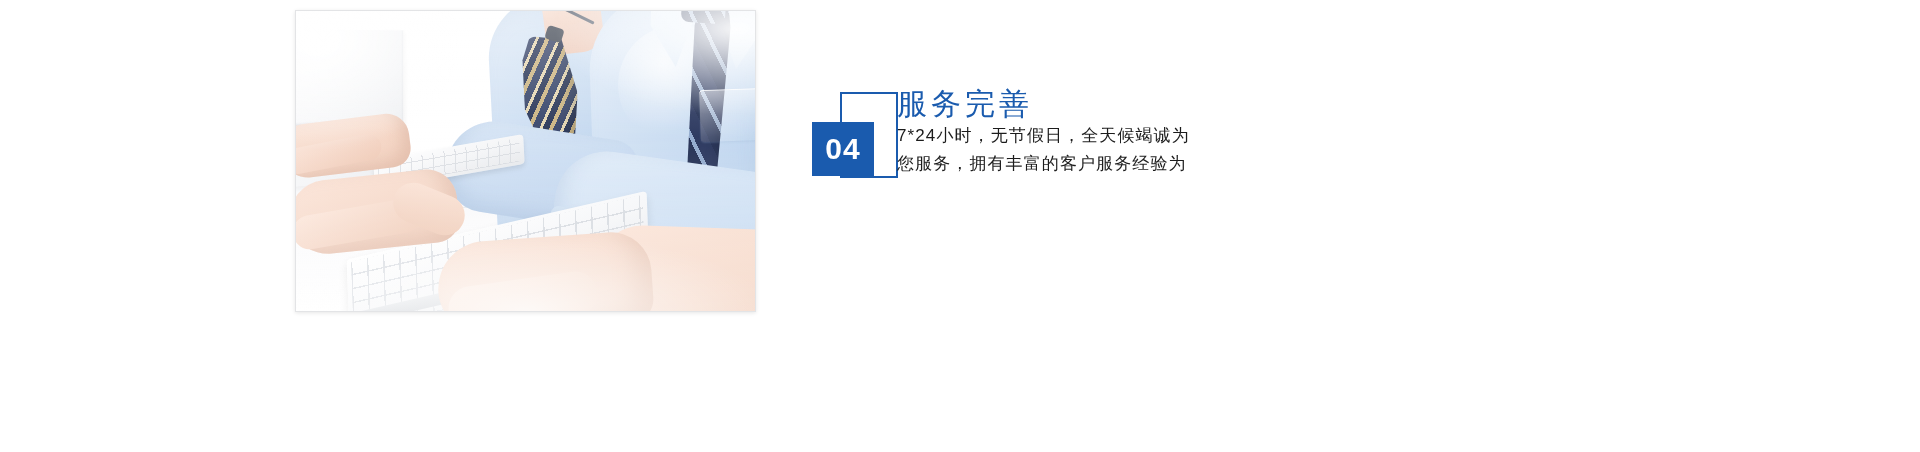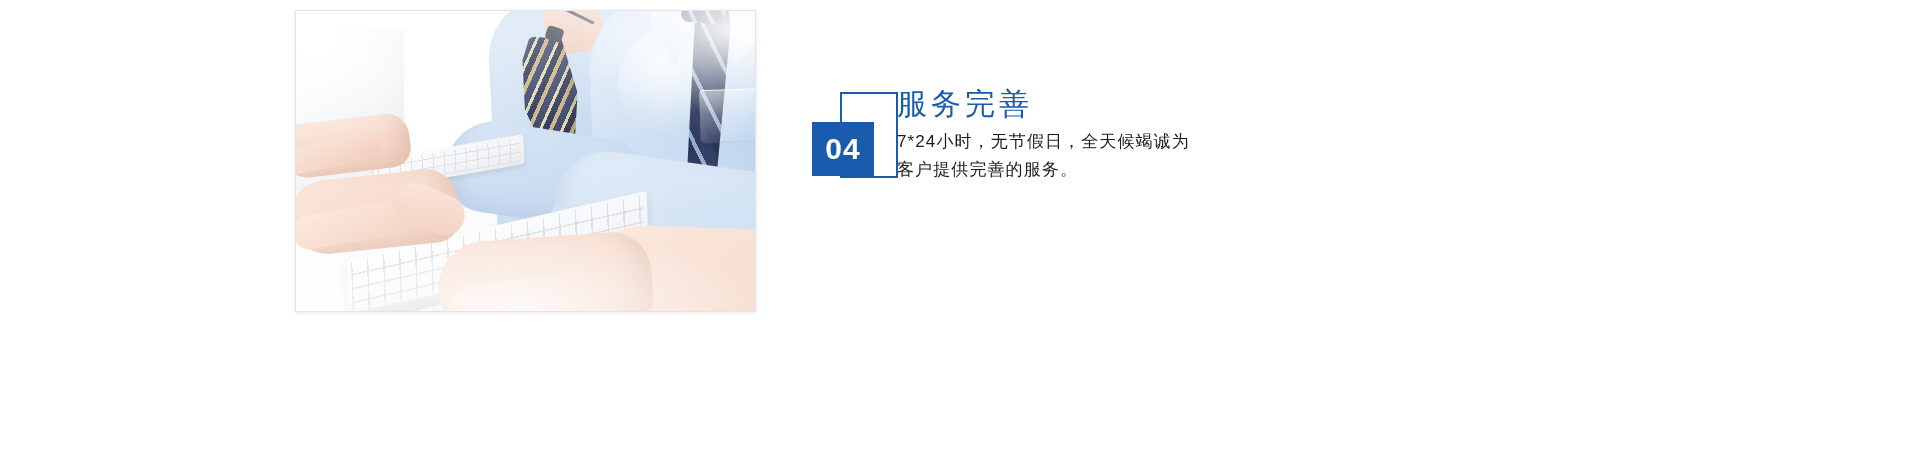--- a/index.html
+++ b/index.html
@@ -304,21 +304,21 @@
     color:#ffffff; font-size:30px; font-weight:bold; line-height:1;
     letter-spacing:1px; font-family:"Liberation Sans","DejaVu Sans",sans-serif;
   }
 
   #text-col{ position:absolute; left:91px; top:0px; width:470px; }
   #heading{
     color:#1a5bae; font-size:30px; font-weight:normal;
     letter-spacing:4px; line-height:1.2; white-space:nowrap;
   }
   #body-text{
-    margin-top:6px; color:#1c1c1c; font-size:17px;
+    margin-top:0; color:#1c1c1c; font-size:17px;
     line-height:28px; letter-spacing:1.1px;
   }
   #body-text .line{ white-space:nowrap; }
 </style>
 </head>
 <body>
 
 <div id="stage">
 
   <div id="photo-card">
@@ -384,18 +384,18 @@
       <div id="badge-outline"></div>
       <div id="badge-fill">
         <span id="badge-num">04</span>
       </div>
     </div>
 
     <div id="text-col">
       <div id="heading">服务完善</div>
       <div id="body-text">
         <div class="line">7*24小时，无节假日，全天候竭诚为</div>
-        <div class="line">客户提供完善的服务。</div>
+        <div class="line">您服务，拥有丰富的客户服务经验为</div>
       </div>
     </div>
 
   </div>
 </div>
 
 </body></html>

